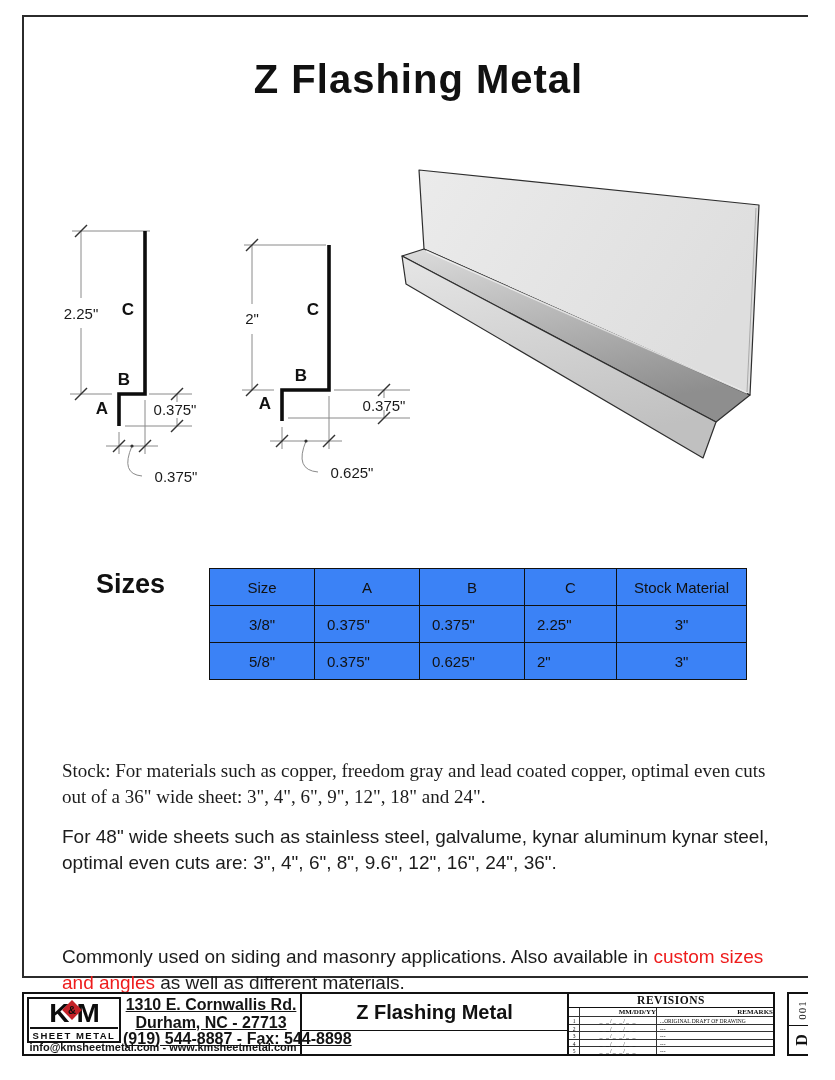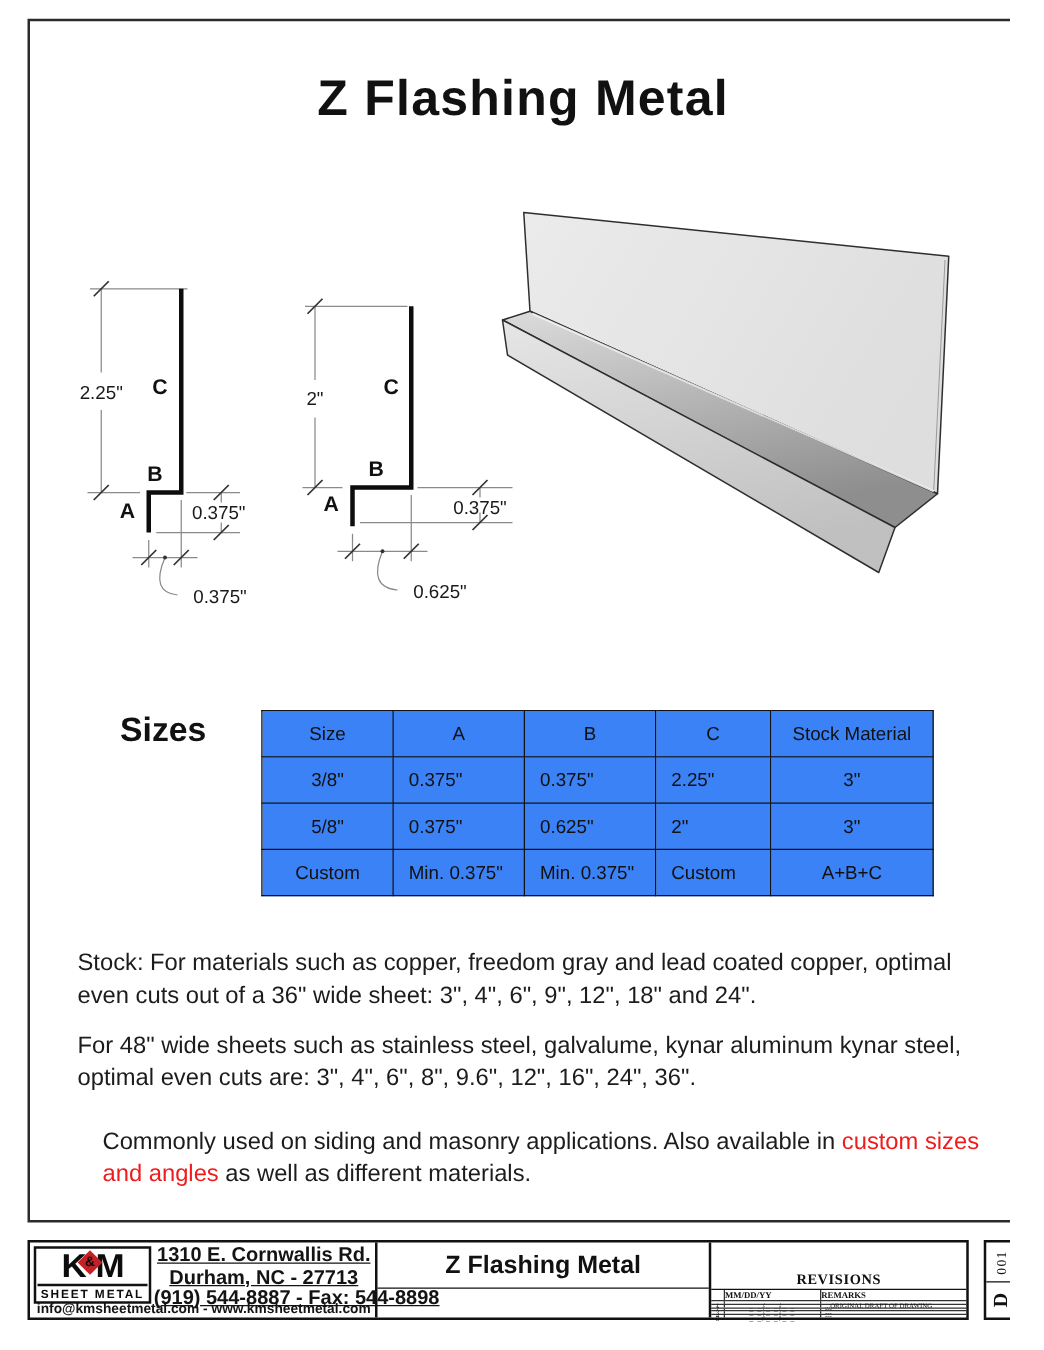--- a/index.html
+++ b/index.html
@@ -77,30 +77,30 @@
     height:23px; display:flex; align-items:center; justify-content:center;
     font-size:15px; font-weight:500; color:#111;
   }
   .f-rev {
     position:absolute; left:545px; top:0; right:0; height:100%;
     font-family:"Liberation Serif", serif; color:#111;
     display:flex; flex-direction:column;
   }
   .rev-head {
     height:14px; border-bottom:1px solid #111; text-align:center;
-    font-size:11.5px; font-weight:700; line-height:13px; letter-spacing:0.5px;margin-top:24px;
+    font-size:11.5px; font-weight:700; line-height:13px; letter-spacing:0.5px;
   }
   .rev-row { display:flex; border-bottom:1px solid #333; }
   .rev-row:last-child { border-bottom:none; }
   .rev-colhead { height:9px; }
   .rev-data { flex:1; min-height:0; }
   .rev-c1 { width:11px; border-right:1px solid #333; text-align:center; font-size:5.5px; line-height:8px; }
   .rev-c2 { width:77px; border-right:1px solid #333; text-align:center; }
   .rev-c3 { flex:1; padding-left:3px; }
-  .rev-colhead .rev-c2, .rev-colhead .rev-c3 { font-size:7px; font-weight:700; line-height:9px; text-align:left; padding-left:0; }
+  .rev-colhead .rev-c2, .rev-colhead .rev-c3 { font-size:7px; font-weight:700; line-height:9px; text-align:right; padding-left:0; }
   .rev-data .rev-c2 { font-size:6px; line-height:8px; letter-spacing:1px; }
   .rev-data .rev-c3 { font-size:5.5px; line-height:8px; }
   .sheet-box {
     position:absolute; left:787px; top:992px; width:29px; height:64px;
     border:2px solid #111; background:#fff; font-family:"Liberation Serif", serif;
   }
   .sheet-num {
     height:32px; border-bottom:1.5px solid #111;
     display:flex; align-items:center; justify-content:center;
   }
@@ -232,33 +232,26 @@
         <td class="lft">2.25"</td>
         <td>3"</td>
       </tr>
       <tr>
         <td>5/8"</td>
         <td class="lft">0.375"</td>
         <td class="lft">0.625"</td>
         <td class="lft">2"</td>
         <td>3"</td>
       </tr>
-      <tr>
-        <td>Custom</td>
-        <td class="lft">Min. 0.375"</td>
-        <td class="lft">Min. 0.375"</td>
-        <td class="lft">Custom</td>
-        <td>A+B+C</td>
-      </tr>
     </tbody>
       </table>
 
-    <p class="para" style="top:741px;">Stock: For materials such as copper, freedom gray and lead coated copper, optimal even cuts out of a 36" wide sheet: 3", 4", 6", 9", 12", 18" and 24".</p>
+    <p class="para" style="top:741px;font-family:Liberation Serif, serif;">Stock: For materials such as copper, freedom gray and lead coated copper, optimal even cuts out of a 36" wide sheet: 3", 4", 6", 9", 12", 18" and 24".</p>
     <p class="para" style="top:807px;">For 48" wide sheets such as stainless steel, galvalume, kynar aluminum kynar steel, optimal even cuts are: 3", 4", 6", 8", 9.6", 12", 16", 24", 36".</p>
-    <p class="para" style="top:884px;margin-left:20px;"><span>Commonly used on siding and masonry applications. Also available in </span><span class="red">custom sizes and angles</span><span> as well as different materials.</span></p>
+    <p class="para" style="top:927px;"><span>Commonly used on siding and masonry applications. Also available in </span><span class="red">custom sizes and angles</span><span> as well as different materials.</span></p>
   </div>
 
   <div class="footer-box">
 
     <div class="f-left">
       <div class="logo-box">
         <div class="logo-row">
           <span class="logo-letter">K</span>
           <span class="logo-diamond">
               <span class="logo-amp">&amp;</span>

